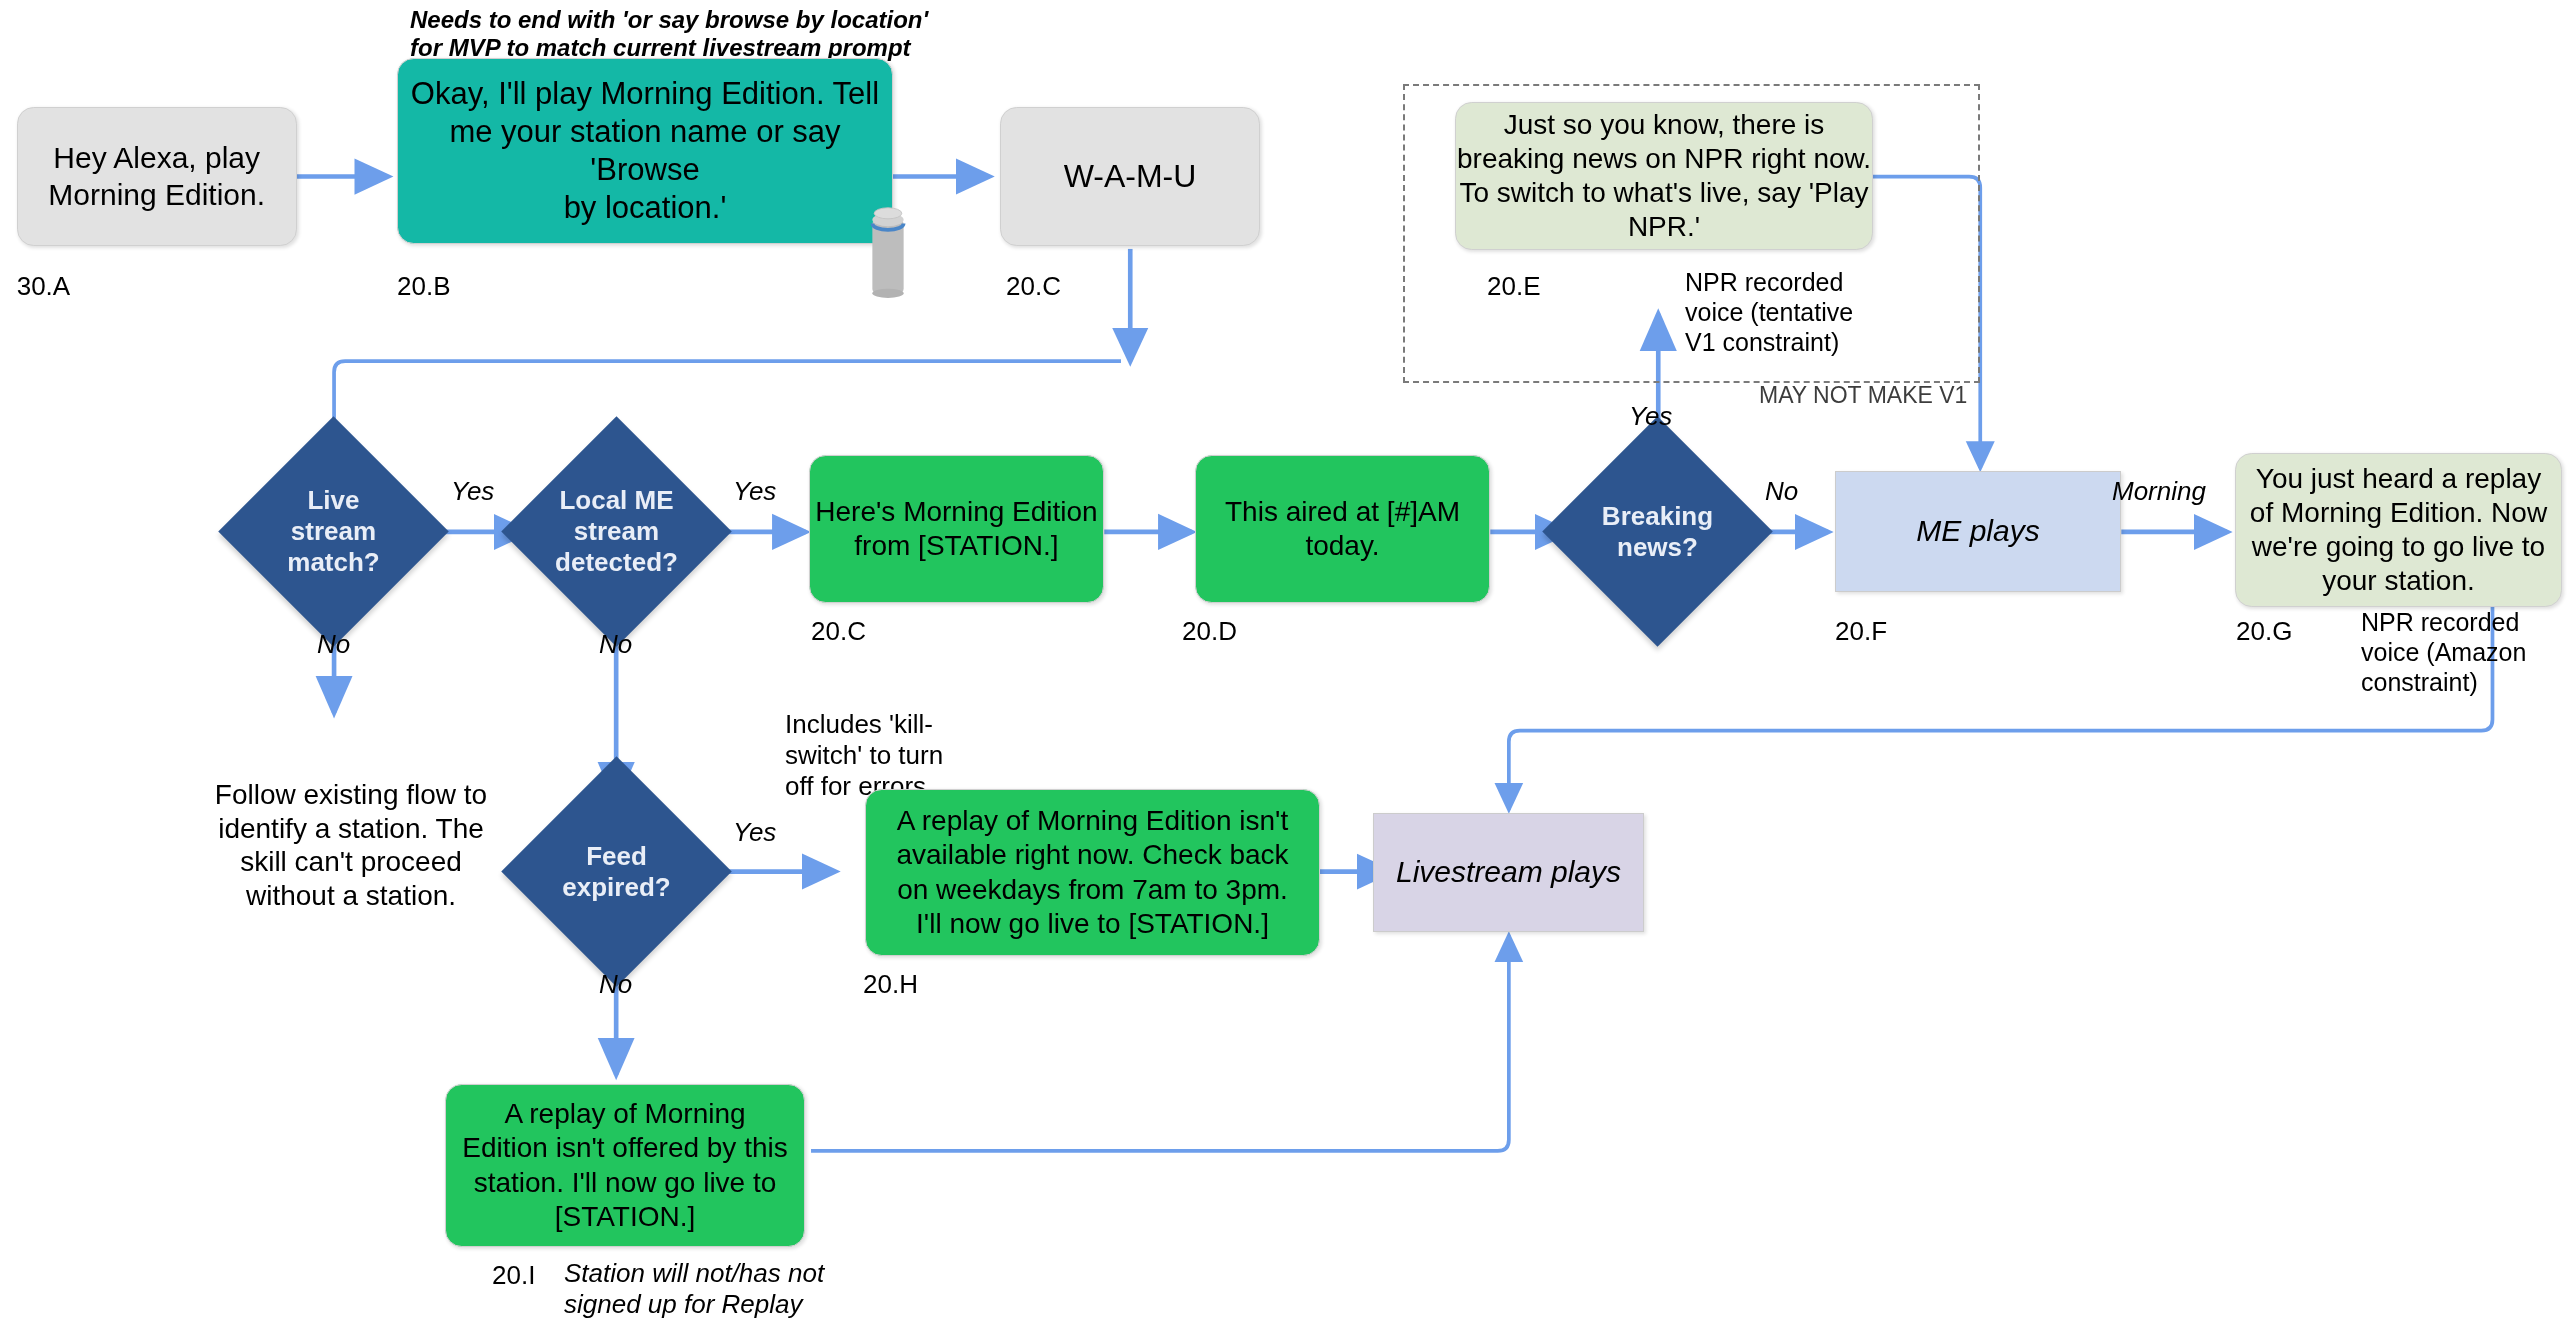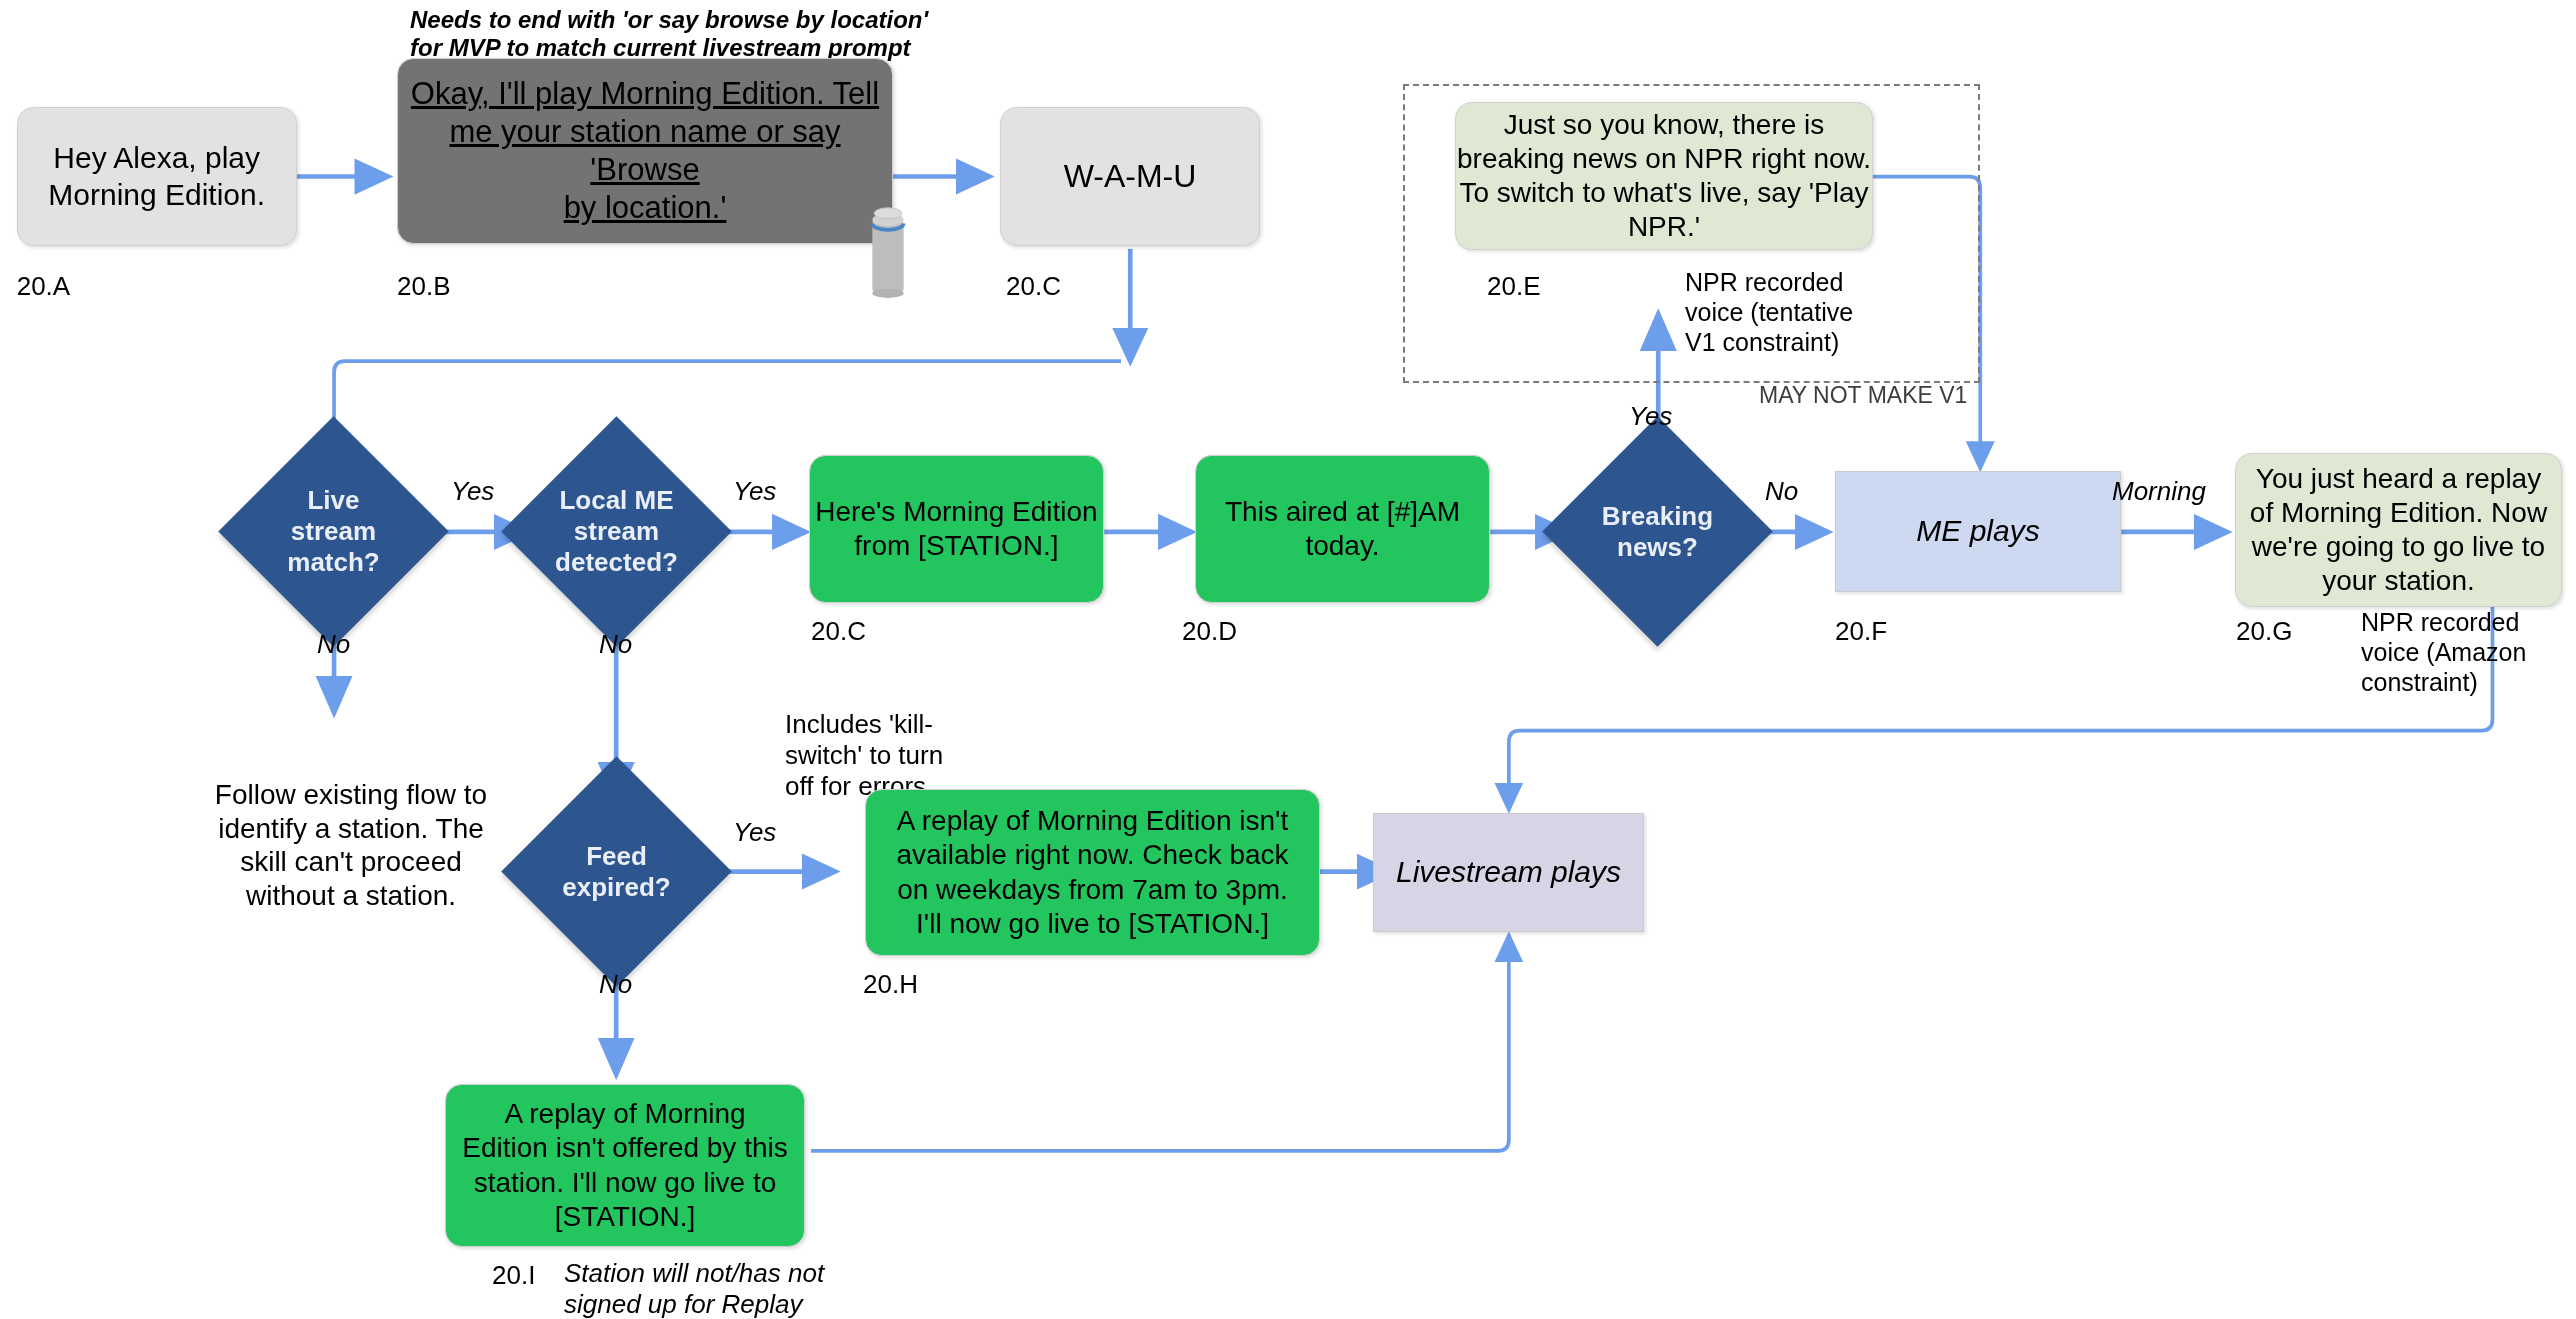--- a/index.html
+++ b/index.html
@@ -7,21 +7,21 @@
        font-family:"Liberation Sans", sans-serif;color:#000;}
   #stage{position:absolute;left:0;top:0;width:2576px;height:1320px;}
   svg#wires{position:absolute;left:0;top:0;width:2576px;height:1320px;}
 
   .node{position:absolute;box-sizing:border-box;display:flex;align-items:center;
         justify-content:center;text-align:center;line-height:1.22;}
   .rounded{border-radius:16.7px;border:1.9px solid #d0d0d0;
            box-shadow:1.9px 1.9px 3.7px rgba(0,0,0,0.12);}
   .sharp{border:1.9px solid #cccccc;box-shadow:1.9px 1.9px 3.7px rgba(0,0,0,0.12);}
   .gray{background:#e2e2e2;}
-  .peach{background:#737373;text-decoration:underline;}
+  .peach{background:#14b8a6;}
   .green{background:#dee8d3;}
   .white{background:#22c55e;}
   .blue-fill{background:#ccd9f0;}
   .lav{background:#d8d4e6;}
   .italic{font-style:italic;}
 
   .diamond{position:absolute;display:flex;align-items:center;justify-content:center;}
   .diamond .dshape{position:absolute;left:0;top:0;width:100%;height:100%;
         background:#2d558f;transform:rotate(45deg);
         box-shadow:2.8px 2.8px 5.6px rgba(0,0,0,0.18);}
@@ -99,21 +99,21 @@
   <div class="dashbox" style="left:1403px;top:84px;width:577px;height:299px;"></div>
   <div class="lbl" style="left:1759px;top:382px;font-size:23px;color:#3d3d3d;">MAY NOT MAKE V1</div>
 
   <div class="annot lbl-it" style="left: 410px; top: 5.6px; font-size: 24px; font-weight: bold; white-space: pre-line;">Needs to end with 'or say browse by location'
 for MVP to match current livestream prompt</div>
 
   <div class="node rounded gray" style="left:16.7px;top:107px;width:280px;height:139px;font-size:30px;">
     <span style="white-space: pre-line;">Hey Alexa, play
 Morning Edition.</span>
   </div>
-  <div class="lbl" style="left:16.7px;top:271px;font-size:26px;">20.A</div>
+  <div class="lbl" style="left:16.7px;top:271px;font-size:26px;">30.A</div>
 
   <div class="node rounded peach" style="left:397px;top:58px;width:496px;height:186px;font-size:31px;">
     <span style="white-space: pre-line;">Okay, I'll play Morning Edition. Tell
 me your station name or say 'Browse
 by location.'</span>
   </div>
   <div class="lbl" style="left:397px;top:271px;font-size:26px;">20.B</div>
 
   <div style="position:absolute;left:865px;top:203px;width:46px;height:97px;">
     <svg width="46" height="97" viewBox="0 0 50 105" xmlns="http://www.w3.org/2000/svg">

